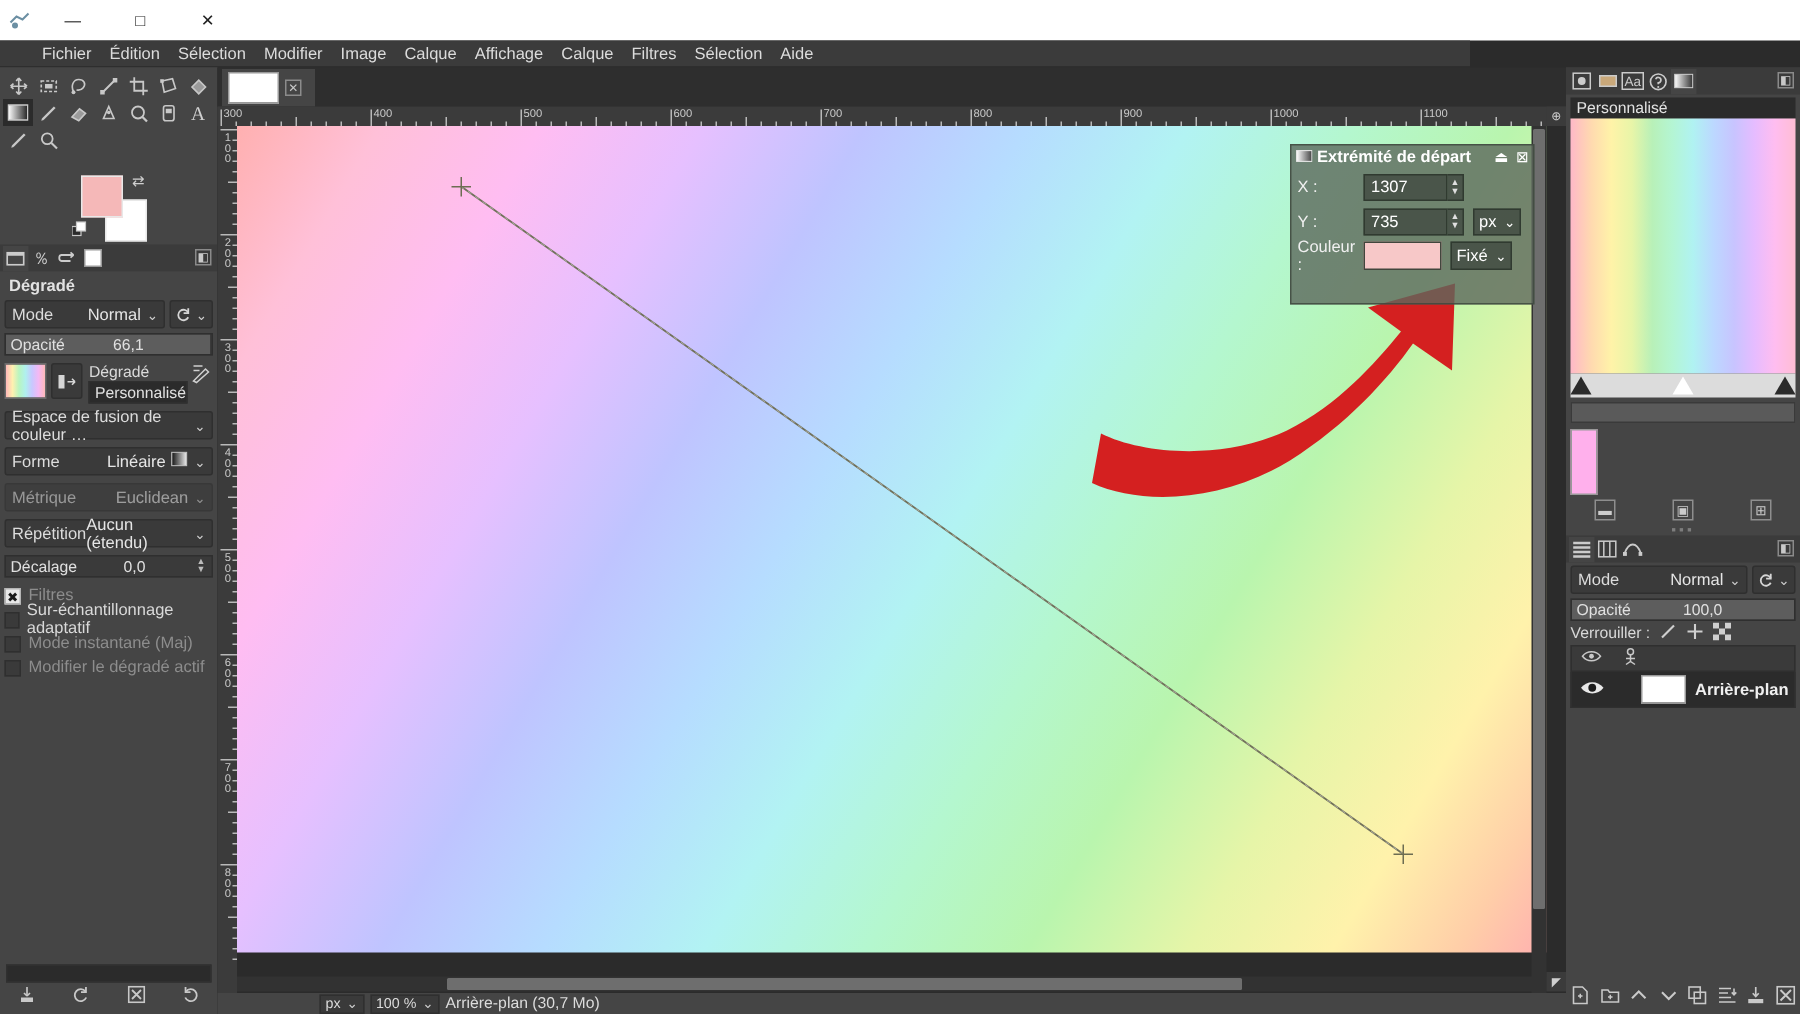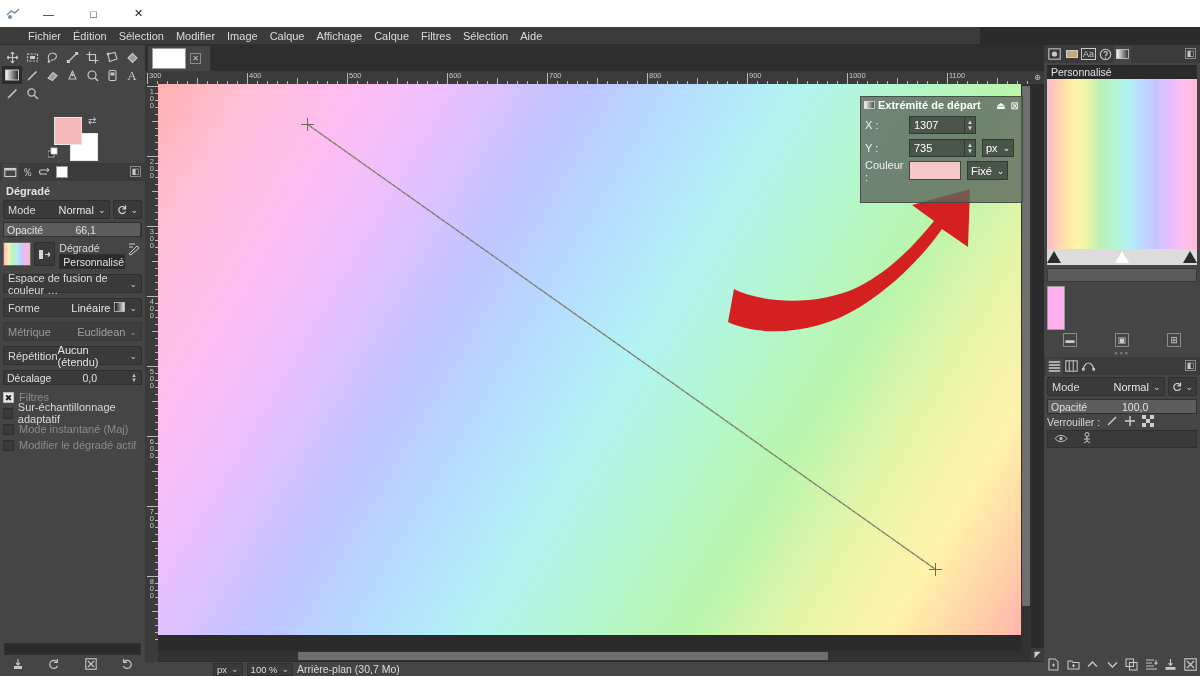--- a/index.html
+++ b/index.html
@@ -981,20 +981,31 @@
             </svg>
         </div>
         <div class="c">
           <svg width="10" height="12" viewBox="0 0 10 12">
               <circle cx="5" cy="2.5" r="2" stroke="#c8c8c8" stroke-width="1" fill="none"></circle>
               <path d="M5 4.5 L5 9 M2 11 L5 9 L8 11 M2 7 L8 7" stroke="#c8c8c8" stroke-width="1" fill="none"></path>
             </svg>
         </div>
       </div>
 
+      <div class="layer-row">
+        <div class="eye">
+          <svg width="17" height="11" viewBox="0 0 17 11">
+              <path d="M1 5.5 C4.5 0.5 12.5 0.5 16 5.5 C12.5 10.5 4.5 10.5 1 5.5 Z" fill="#e8e8e8"></path>
+              <circle cx="8.5" cy="5.5" r="2.6" fill="#1a1a1a"></circle>
+            </svg>
+        </div>
+        <div class="ph"></div>
+        <div class="layer-thumb"></div>
+        <div class="layer-name">Arrière-plan</div>
+      </div>
     </div>
 
     <div class="layers-bottom">
       <span>
         <svg width="13" height="13" viewBox="0 0 13 13">
             <path d="M2 1 L8 1 L11 4 L11 12 L2 12 Z" stroke="#c9c9c9" stroke-width="1.05" fill="none"></path>
             <path d="M5 7 L8 7 M6.5 5.5 L6.5 8.5" stroke="#c9c9c9" stroke-width="1"></path>
           </svg>
       </span>
       <span>

